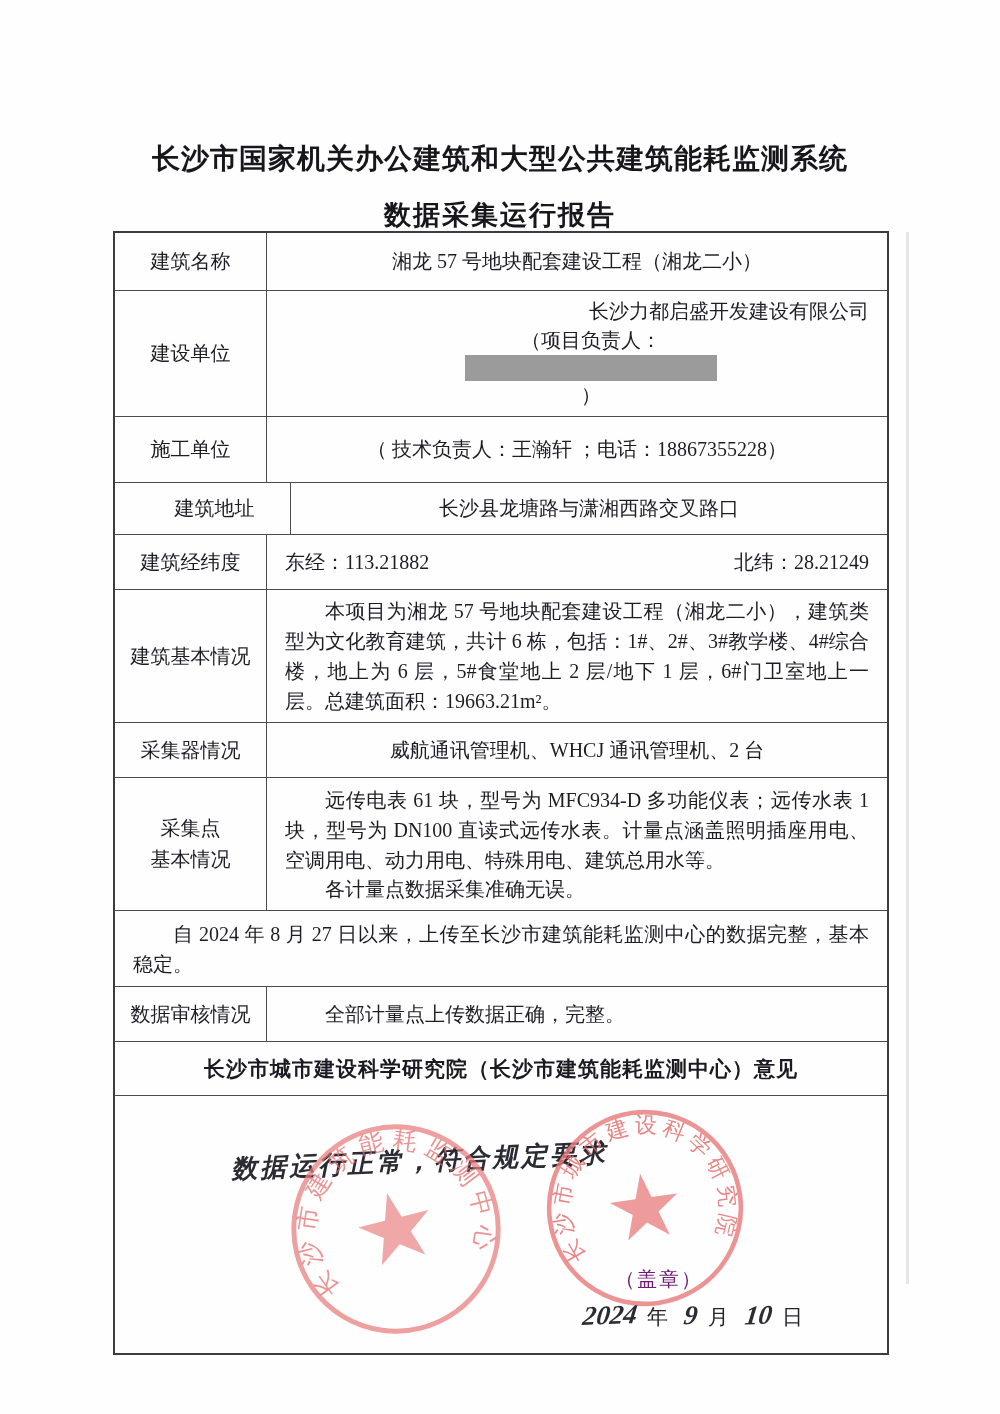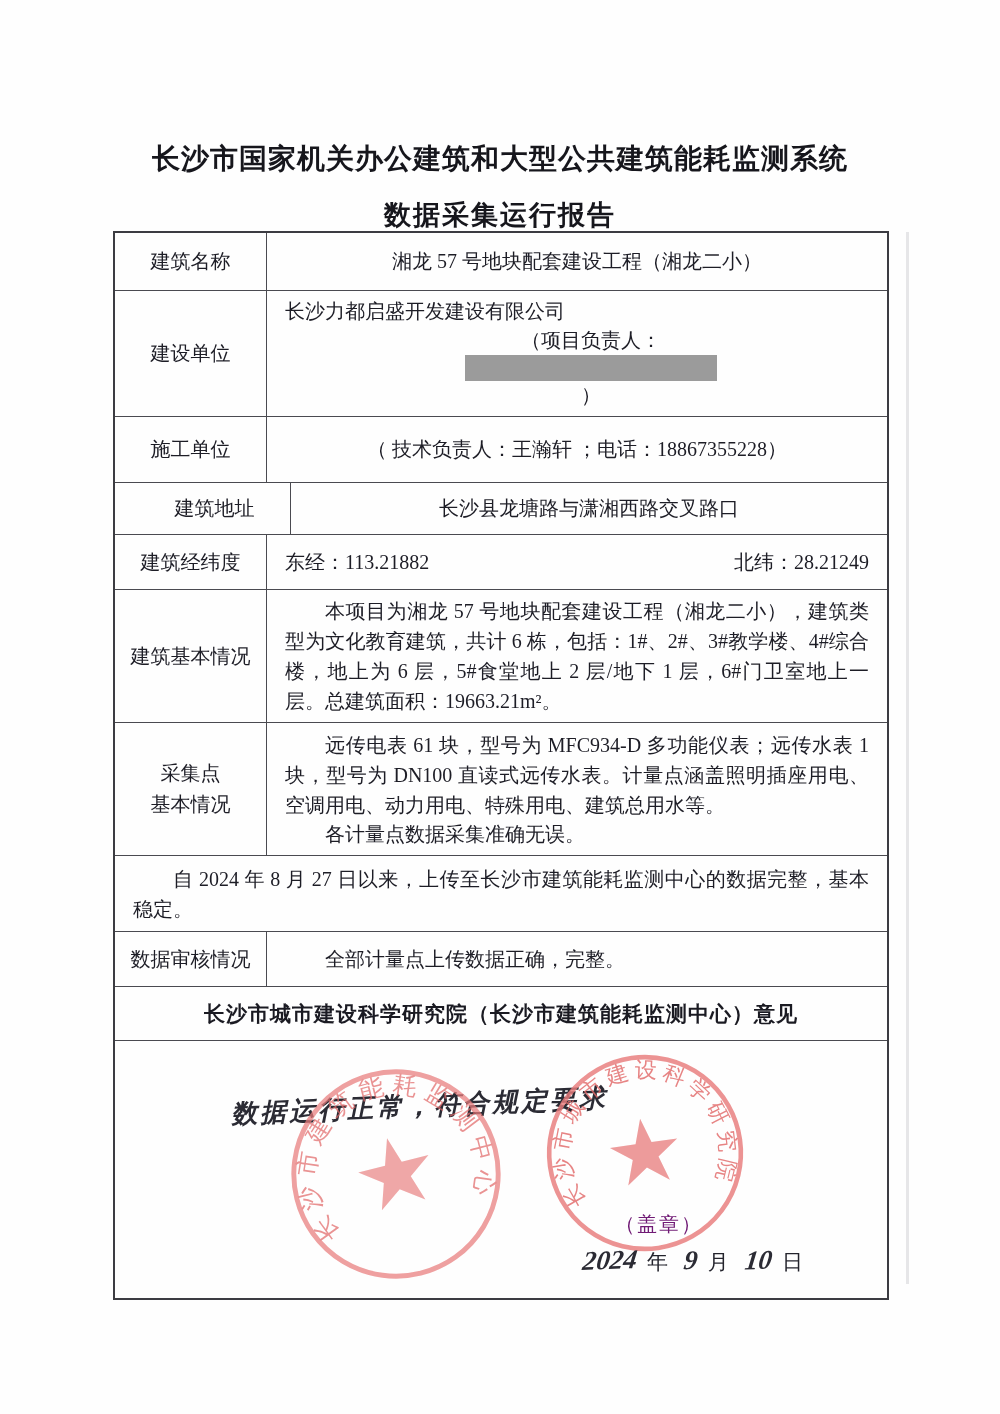--- a/index.html
+++ b/index.html
@@ -105,21 +105,21 @@
     <div class="row r1">
       <div class="cell-label">建筑名称</div>
       <div class="cell-value center">
         <span>湘龙 57 号地块配套建设工程（湘龙二小）</span>
       </div>
     </div>
 
     <div class="row r2">
       <div class="cell-label">建设单位</div>
       <div class="cell-value">
-        <div class="center" style="text-align:left;">长沙力都启盛开发建设有限公司</div>
+        <div class="center" style="text-align:right;">长沙力都启盛开发建设有限公司</div>
         <div class="line2-left">
           <span>（项目负责人：</span>
           <span class="redaction-box"></span>
           <span>）</span>
         </div>
       </div>
     </div>
 
     <div class="row r3">
       <div class="cell-label">施工单位</div>
@@ -145,20 +145,26 @@
       </div>
     </div>
 
     <div class="row r6">
       <div class="cell-label">建筑基本情况</div>
       <div class="cell-value">
         <div class="para">本项目为湘龙 57 号地块配套建设工程（湘龙二小），建筑类型为文化教育建筑，共计 6 栋，包括：1#、2#、3#教学楼、4#综合楼，地上为 6 层，5#食堂地上 2 层/地下 1 层，6#门卫室地上一层。总建筑面积：19663.21m²。</div>
       </div>
     </div>
 
+    <div class="row r7">
+      <div class="cell-label">采集器情况</div>
+      <div class="cell-value center">
+        <span>威航通讯管理机、WHCJ 通讯管理机、2 台</span>
+      </div>
+    </div>
 
     <div class="row r8">
       <div class="cell-label">
         <span>采集点</span>
         <span>基本情况</span>
       </div>
       <div class="cell-value">
         <div class="para">远传电表 61 块，型号为 MFC934-D 多功能仪表；远传水表 1 块，型号为 DN100 直读式远传水表。计量点涵盖照明插座用电、空调用电、动力用电、特殊用电、建筑总用水等。</div>
         <div class="indent2">各计量点数据采集准确无误。</div>
       </div>

